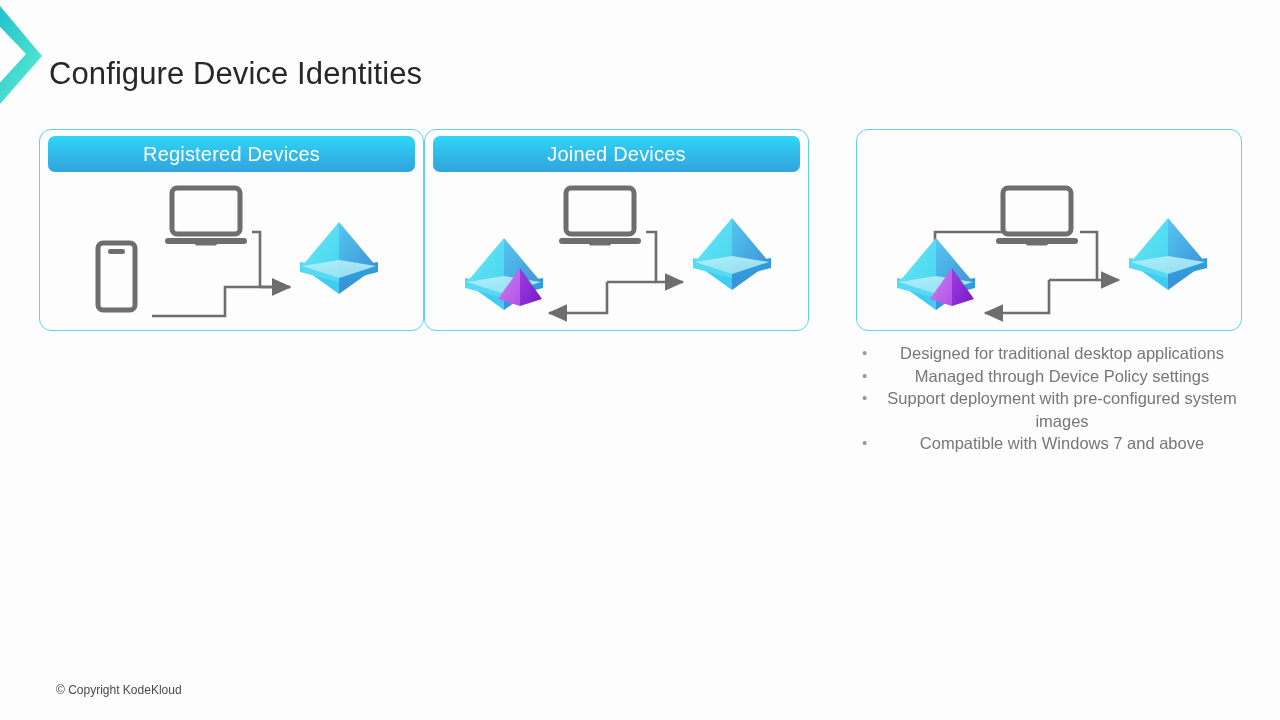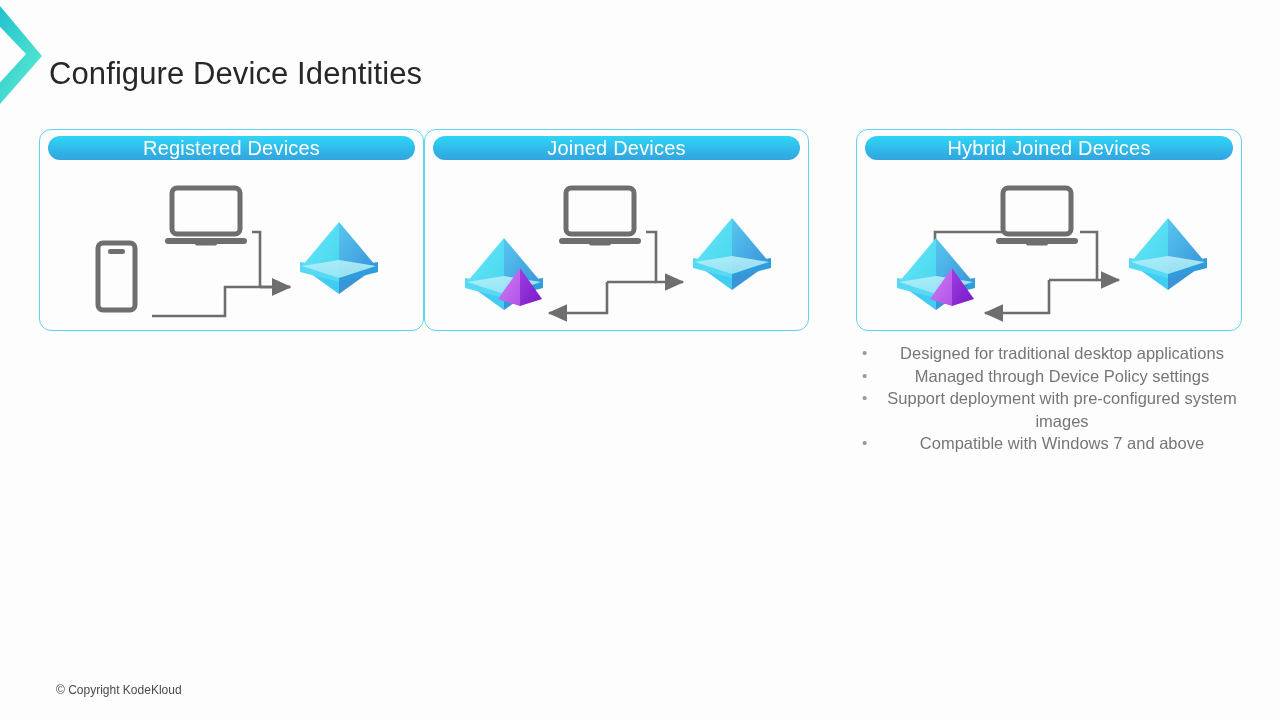--- a/index.html
+++ b/index.html
@@ -28,22 +28,22 @@
   .card {
     position: absolute; top: 129px; height: 202px;
     border: 1.4px solid #5fd3ef; border-radius: 12px;
     background: #fdfdfd;
   }
   #card-0 { left: 39px;  width: 385px; }
   #card-1 { left: 424px; width: 385px; }
   #card-2 { left: 856px; width: 386px; }
 
   .card-header {
-    position: absolute; left: 8px; right: 8px; top: 6px; height: 24px;
-    border-radius: 18px;
+    position: absolute; left: 8px; right: 8px; top: 6px; height: 36px;
+    border-radius: 7px;
     background: linear-gradient(180deg, #2fd6f6 0%, #31b9ea 55%, #31a4df 100%);
     display: flex; align-items: center; justify-content: center;
   }
   .card-header-text {
     color: #ffffff; font-size: 20px; font-weight: 400; letter-spacing: .2px;
   }
   .card-body { position: absolute; left: 0; top: 46px; right: 0; bottom: 0; }
 
   
   .bullets {
@@ -208,23 +208,20 @@
           <path d="M80 40 L41 46 L41 60 L80 50 Z" fill="#2f9ddc"></path>
           <path d="M41 0 L4 44 L41 56 Z" fill="url(#pyrL2)"></path>
           <path d="M41 0 L78 44 L41 56 Z" fill="url(#pyrR2)"></path>
           <path d="M4 44 L41 38 L78 44 L41 56 Z" fill="url(#pyrF2)" opacity=".9"></path>
         </g>
       </svg>
     </div>
   </div>
 
   <div class="card" id="card-2">
-    <div class="card-header">
-      <span class="card-header-text">Hybrid Joined Devices</span>
-    </div>
     <div class="card-body">
       <svg width="386" height="156" viewBox="0 0 386 156">
         <defs>
           <linearGradient id="pyrL3" x1="0" y1="0" x2="1" y2="1">
             <stop offset="0%" stop-color="#6ae6f7"></stop>
               <stop offset="100%" stop-color="#46d6ef"></stop>
           </linearGradient>
           <linearGradient id="pyrR3" x1="0" y1="0" x2="1" y2="1">
             <stop offset="0%" stop-color="#56c7f0"></stop>
               <stop offset="100%" stop-color="#3a8fd8"></stop>

